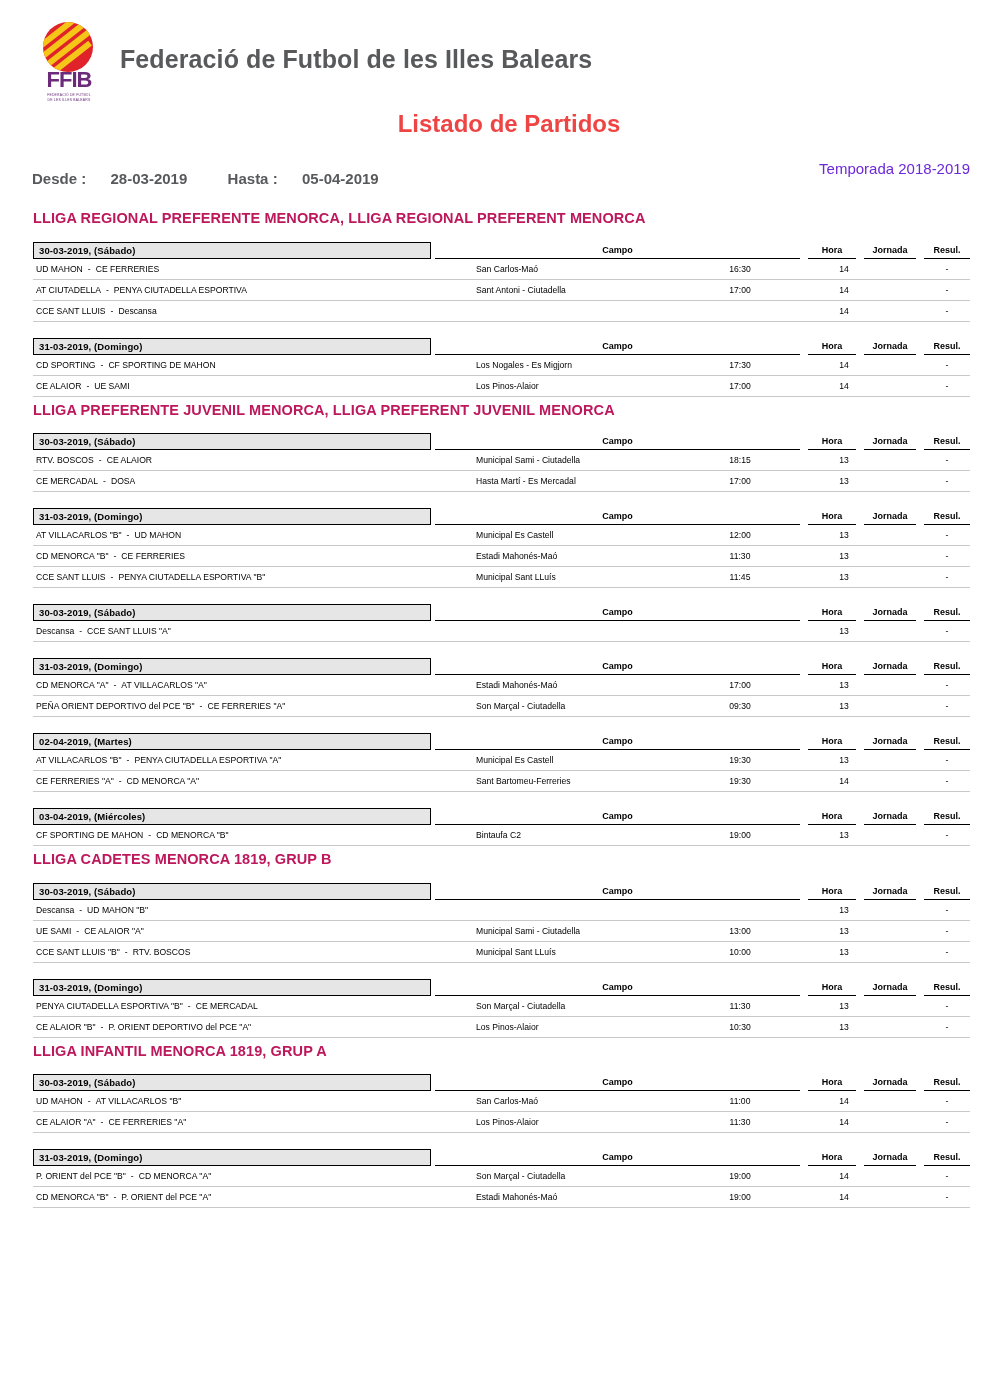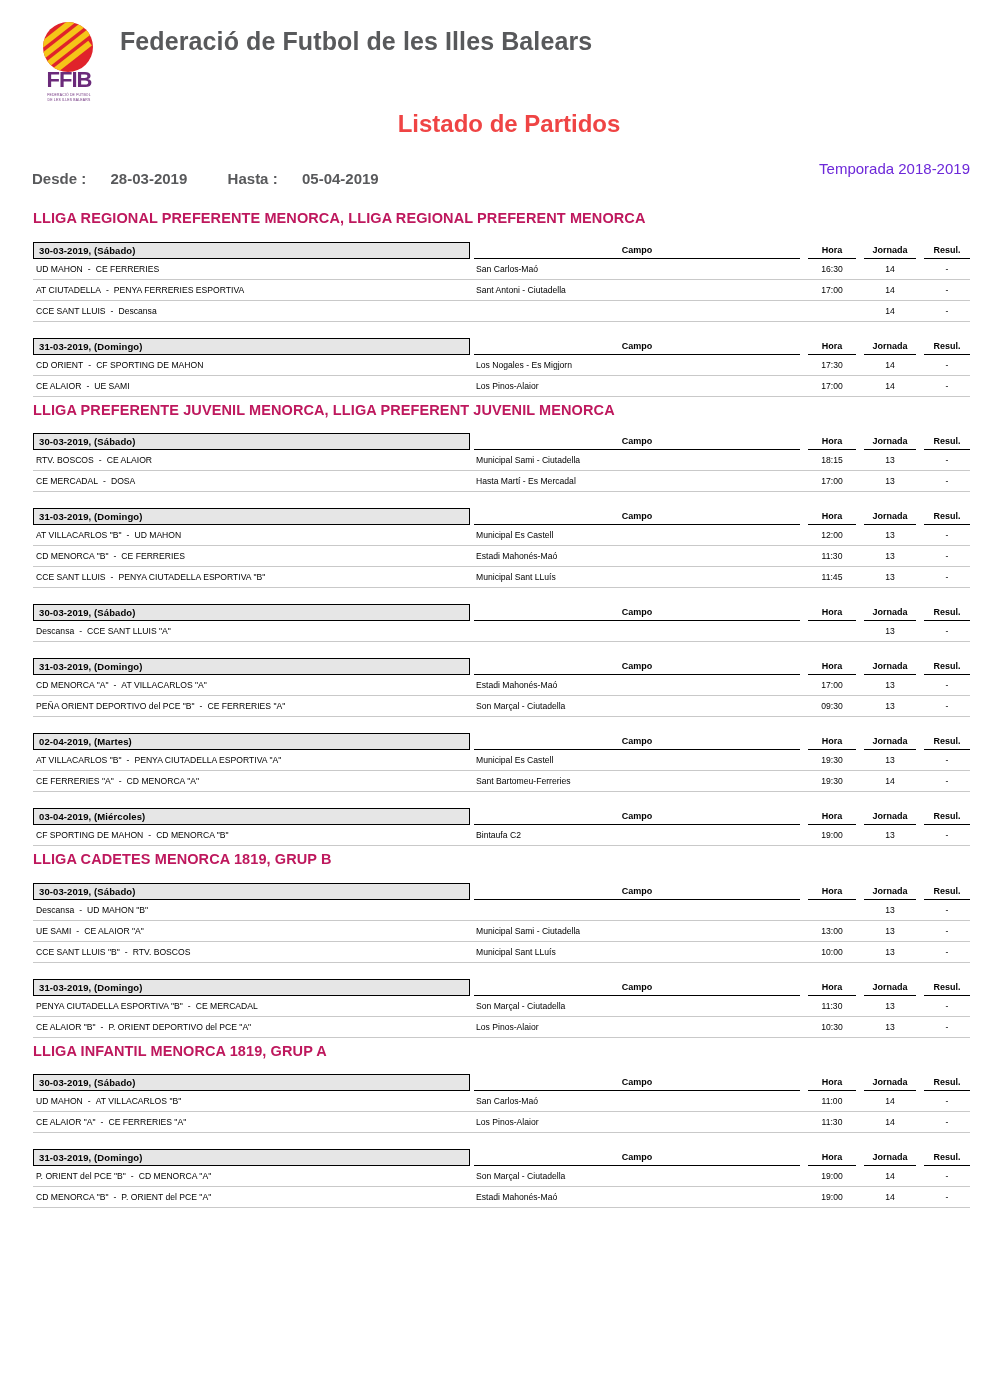--- a/index.html
+++ b/index.html
@@ -20,56 +20,56 @@
   .logo-ball i:nth-child(1){top:8px;}
   .logo-ball i:nth-child(2){top:20px;}
   .logo-ball i:nth-child(3){top:32px;}
   .logo-ball i:nth-child(4){top:44px;}
   .logo-text{position:absolute;left:0;top:47px;width:72px;text-align:center;
     font-family:"Liberation Sans",sans-serif;font-weight:bold;font-size:22px;
     letter-spacing:-1px;color:#6b2a7a;line-height:1;}
   .logo-sub{position:absolute;left:0;top:71px;width:72px;text-align:center;
     font-size:3.4px;color:#6b2a7a;line-height:1.5;letter-spacing:.2px;}
 
-  .fed-title{position:absolute;left:120px;top:27px;font-size:25px;font-weight:bold;
+  .fed-title{position:absolute;left:120px;top:45px;font-size:25px;font-weight:bold;
     color:#58595b;letter-spacing:.1px;}
 
   .doc-title{position:absolute;left:0;top:110px;width:1000px;text-align:center;
     font-size:24px;font-weight:bold;color:#ef4444;padding-left:18px;box-sizing:border-box;}
 
   .range{position:absolute;left:32px;top:170px;font-size:15px;font-weight:bold;color:#58595b;}
   .range span.gap{display:inline-block;width:16px;}
   .season{position:absolute;right:30px;top:160px;font-size:15px;font-weight:normal;color:#6d28d9;}
 
   
   .content{position:absolute;left:0;top:205px;width:1000px;}
 
   .comp-title{margin:0 0 0 33px;padding:0;font-size:14.5px;font-weight:bold;
     color:#be185d;letter-spacing:.1px;line-height:1;padding-top:6px;}
 
   .block{margin:16px 30px 0 33px;}
 
   .drow{display:flex;align-items:flex-end;height:17px;}
-  .dbox{width:437px;box-sizing:border-box;border:1.3px solid #000;background:#e6e6e6;
+  .dbox{width:398px;box-sizing:border-box;border:1.3px solid #000;background:#e6e6e6;
     height:17px;line-height:15px;font-size:9.5px;font-weight:bold;padding-left:5px;
     color:#000;letter-spacing:.1px;}
   .spacer{width:4px;}
   .colhead{flex:1;display:flex;align-items:flex-end;}
   .ch{font-size:9px;font-weight:bold;text-align:center;
       border-bottom:1.4px solid #000;padding-bottom:2px;line-height:11px;}
   .ch.campo{flex:1;margin-right:8px;}
   .ch.hora{width:48px;margin-right:8px;}
   .ch.jor{width:52px;margin-right:8px;}
   .ch.res{width:46px;}
 
   .mrow{display:flex;align-items:center;height:20px;
         border-bottom:1.6px solid #c9c9c9;font-size:8.6px;color:#000;}
   .m-match{width:441px;box-sizing:border-box;padding-left:3px;white-space:nowrap;overflow:hidden;}
   .m-match .dash{padding:0 5px;}
-  .m-rest{flex:1;display:flex;align-items:center;}
+  .m-rest{flex:1;display:flex;align-items:center;gap:46px;}
   .m-campo{flex:1;margin-right:8px;padding-left:2px;white-space:nowrap;overflow:hidden;}
   .m-hora{width:48px;margin-right:8px;text-align:center;}
   .m-jor{width:52px;margin-right:8px;text-align:center;}
   .m-res{width:46px;text-align:center;}
 </style>
 </head>
 <body>
 
 <div class="page">
 
@@ -119,21 +119,21 @@
         <div class="mrow">
           <div class="m-match"><span>UD MAHON</span><span class="dash">-</span><span>CE FERRERIES</span></div>
           <div class="m-rest">
             <div class="m-campo">San Carlos-Maó</div>
             <div class="m-hora">16:30</div>
             <div class="m-jor">14</div>
             <div class="m-res">-</div>
           </div>
         </div>
         <div class="mrow">
-          <div class="m-match"><span>AT CIUTADELLA</span><span class="dash">-</span><span>PENYA FERRERIES ESPORTIVA</span></div>
+          <div class="m-match"><span>AT CIUTADELLA</span><span class="dash">-</span><span>PENYA CIUTADELLA ESPORTIVA</span></div>
           <div class="m-rest">
             <div class="m-campo">Sant Antoni - Ciutadella</div>
             <div class="m-hora">17:00</div>
             <div class="m-jor">14</div>
             <div class="m-res">-</div>
           </div>
         </div>
         <div class="mrow">
           <div class="m-match"><span>CCE SANT LLUIS</span><span class="dash">-</span><span>Descansa</span></div>
           <div class="m-rest">
@@ -149,21 +149,21 @@
           <div class="dbox">31-03-2019,  (Domingo)</div>
           <div class="spacer"></div>
           <div class="colhead">
             <div class="ch campo">Campo</div>
             <div class="ch hora">Hora</div>
             <div class="ch jor">Jornada</div>
             <div class="ch res">Resul.</div>
           </div>
         </div>
         <div class="mrow">
-          <div class="m-match"><span>CD ORIENT</span><span class="dash">-</span><span>CF SPORTING DE MAHON</span></div>
+          <div class="m-match"><span>CD SPORTING</span><span class="dash">-</span><span>CF SPORTING DE MAHON</span></div>
           <div class="m-rest">
             <div class="m-campo">Los Nogales - Es Migjorn</div>
             <div class="m-hora">17:30</div>
             <div class="m-jor">14</div>
             <div class="m-res">-</div>
           </div>
         </div>
         <div class="mrow">
           <div class="m-match"><span>CE ALAIOR</span><span class="dash">-</span><span>UE SAMI</span></div>
           <div class="m-rest">

